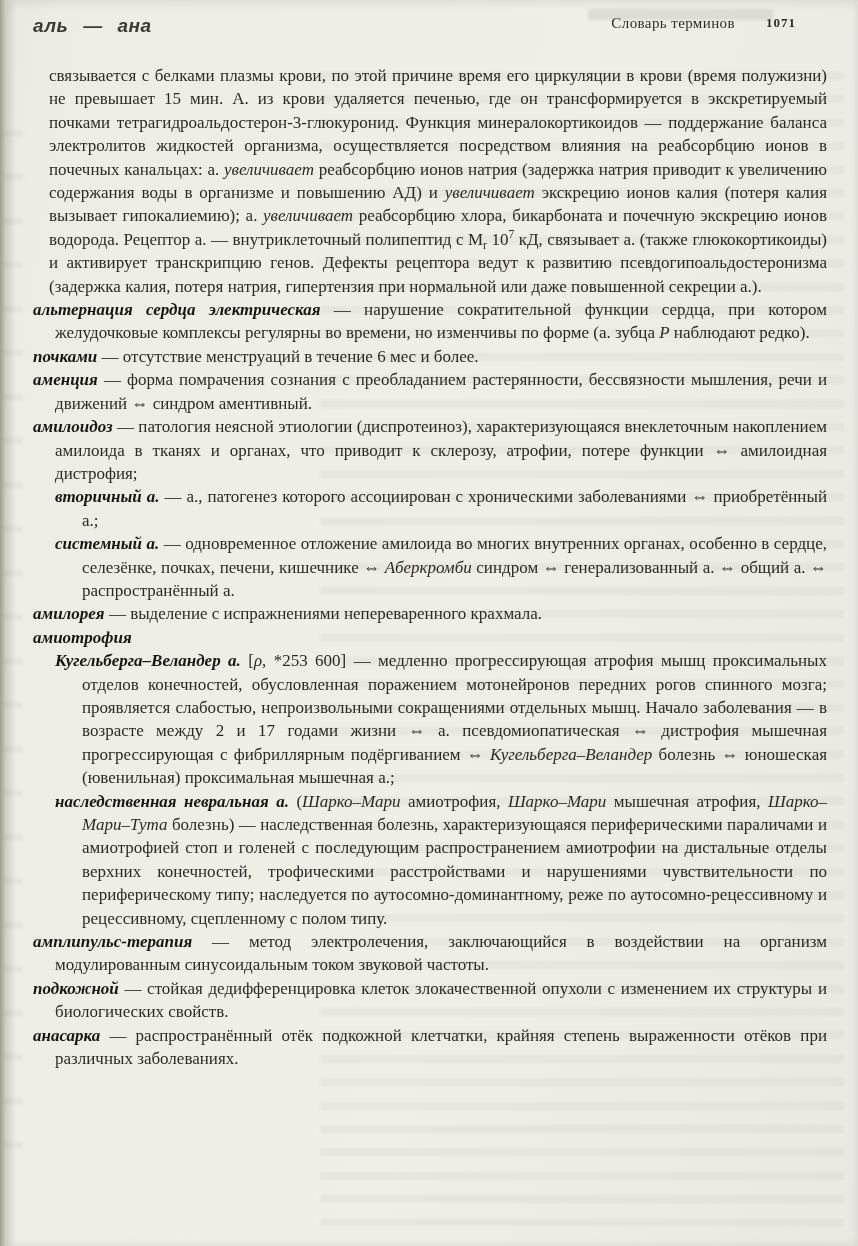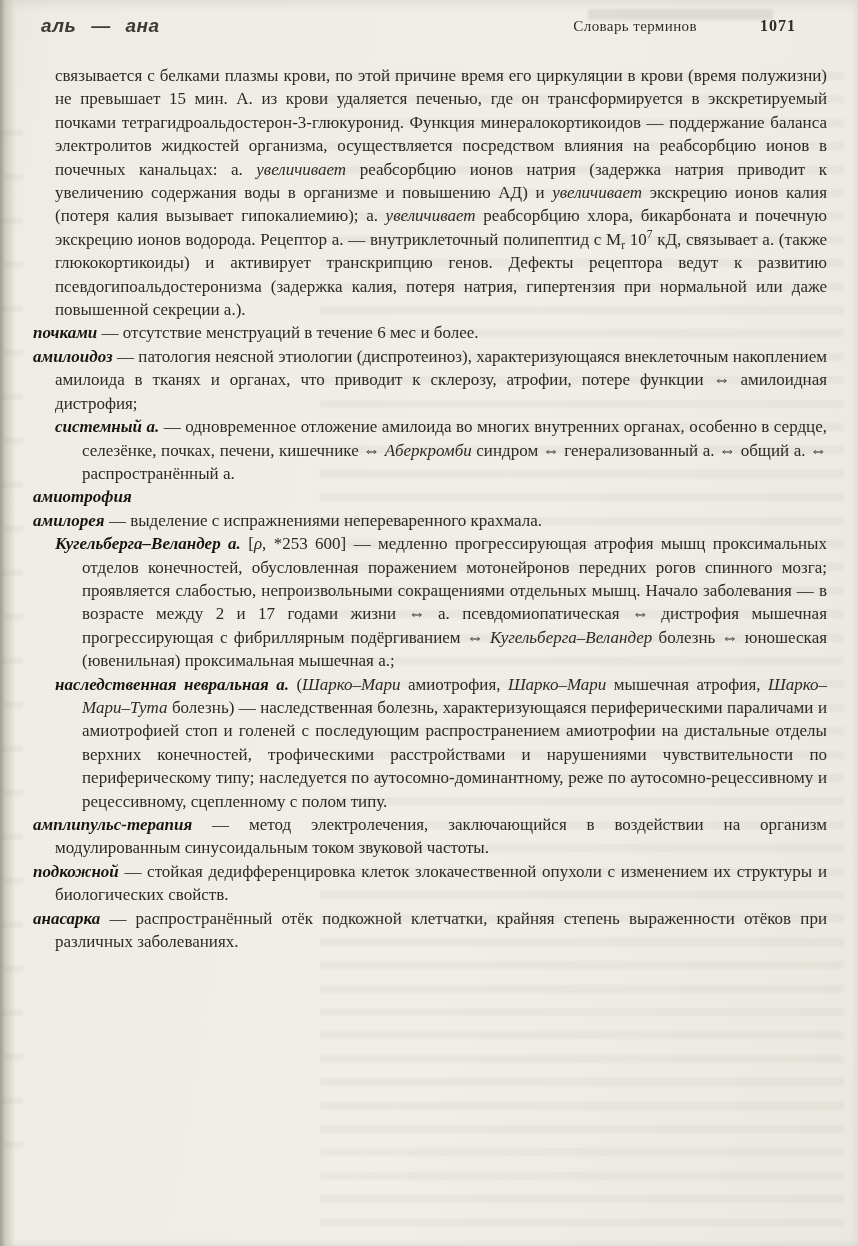--- a/index.html
+++ b/index.html
@@ -30,40 +30,40 @@
     background: rgba(112,122,106,0.14); filter: blur(1.6px); border-radius: 2px;
   }
   .ghost-margin {
     position: absolute; left: 3px; top: 130px; bottom: 90px; width: 20px;
     background: repeating-linear-gradient(to bottom,
       rgba(112,120,104,0.06) 0 6px, rgba(112,120,104,0) 6px 44px);
     filter: blur(1px);
   }
   
   .header {
-    position: absolute; top: 15px; left: 41px; right: 62px;
-    display: flex; align-items: center;
+    position: absolute; top: 15px; left: 33px; right: 62px;
+    display: flex; align-items: flex-start;
     color: #2e2d29;
   }
   .running-head {
     font-family: "Liberation Sans", sans-serif;
     font-weight: bold; font-style: italic;
     font-size: 19px; letter-spacing: 0.5px; word-spacing: 9px;
     color: #3b3a35;
   }
   .title { margin-left: auto; font-size: 15px; letter-spacing: 0.4px; }
-  .page-number { margin-left: 63px; font-weight: bold; font-size: 16px; letter-spacing: 1px; }
+  .page-number { margin-left: 31px; font-weight: bold; font-size: 13px; letter-spacing: 1px; }
   
   .bodytext {
     position: absolute; top: 64px; left: 33px; right: 31px;
     font-size: 17px; line-height: 23.4px;
     text-align: justify; color: #2b2a26;
   }
   .para { margin: 0; }
-  .para.cont  { margin-left: 22px; }
+  .para.cont  { margin-left: 16px; }
   .para.entry { padding-left: 22px; text-indent: -22px; }
   .para.sub   { margin-left: 22px; padding-left: 27px; text-indent: -27px; }
   .f-i  { font-style: italic; }
   .f-bi { font-weight: bold; font-style: italic; color: #17160f; }
   .f-sub { vertical-align: sub;   font-size: 0.68em; line-height: 0; }
   .f-sup { vertical-align: super; font-size: 0.68em; line-height: 0; }
 </style>
 </head>
 <body>
 
@@ -74,24 +74,27 @@
   <div class="ghost-margin"></div>
 
   <header class="header">
     <span class="running-head">аль — ана</span>
     <span class="title">Словарь терминов</span>
     <span class="page-number">1071</span>
   </header>
 
   <main class="bodytext" id="entries">
       <p class="para cont"><span>связывается с белками плазмы крови, по этой причине время его циркуляции в крови (время полужизни) не превышает 15 мин. А. из крови удаляется печенью, где он трансформируется в экскретируемый почками тетрагидроальдостерон-3-глюкуронид. Функция минералокортикоидов — поддержание баланса электролитов жидкостей организма, осуществляется посредством влияния на реабсорбцию ионов в почечных канальцах: а. </span><span class="f-i">увеличивает</span><span> реабсорбцию ионов натрия (задержка натрия приводит к увеличению содержания воды в организме и повышению АД) и </span><span class="f-i">увеличивает</span><span> экскрецию ионов калия (потеря калия вызывает гипокалиемию); а. </span><span class="f-i">увеличивает</span><span> реабсорбцию хлора, бикарбоната и почечную экскрецию ионов водорода. Рецептор а. — внутриклеточный полипептид с M</span><span class="f-sub">r</span><span> 10</span><span class="f-sup">7</span><span> кД, связывает а. (также глюкокортикоиды) и активирует транскрипцию генов. Дефекты рецептора ведут к развитию псевдогипоальдостеронизма (задержка калия, потеря натрия, гипертензия при нормальной или даже повышенной секреции а.).</span></p>
+      <p class="para entry"><span class="f-bi">альтернация сердца электрическая</span><span> — нарушение сократительной функции сердца, при котором желудочковые комплексы регулярны во времени, но изменчивы по форме (а. зубца </span><span class="f-i">P</span><span> наблюдают редко).</span></p>
       <p class="para entry"><span class="f-bi">почками</span><span> — отсутствие менструаций в течение 6 мес и более.</span></p>
+      <p class="para entry"><span class="f-bi">аменция</span><span> — форма помрачения сознания с преобладанием растерянности, бессвязности мышления, речи и движений ⇔ синдром аментивный.</span></p>
       <p class="para entry"><span class="f-bi">амилоидоз</span><span> — патология неясной этиологии (диспротеиноз), характеризующаяся внеклеточным накоплением амилоида в тканях и органах, что приводит к склерозу, атрофии, потере функции ⇔ амилоидная дистрофия;</span></p>
+      <p class="para sub"><span class="f-bi">вторичный а.</span><span> — а., патогенез которого ассоциирован с хроническими заболеваниями ⇔ приобретённый а.;</span></p>
       <p class="para sub"><span class="f-bi">системный а.</span><span> — одновременное отложение амилоида во многих внутренних органах, особенно в сердце, селезёнке, почках, печени, кишечнике ⇔ </span><span class="f-i">Аберкромби</span><span> синдром ⇔ генерализованный а. ⇔ общий а. ⇔ распространённый а.</span></p>
+      <p class="para entry"><span class="f-bi">амилорея</span><span> — выделение с испражнениями непереваренного крахмала.</span></p>
       <p class="para entry"><span class="f-bi">амиотрофия</span></p>
-      <p class="para entry"><span class="f-bi">амилорея</span><span> — выделение с испражнениями непереваренного крахмала.</span></p>
       <p class="para sub"><span class="f-bi">Кугельберга–Веландер а.</span><span> [</span><span class="f-i">ρ</span><span>, *253 600] — медленно прогрессирующая атрофия мышц проксимальных отделов конечностей, обусловленная поражением мотонейронов передних рогов спинного мозга; проявляется слабостью, непроизвольными сокращениями отдельных мышц. Начало заболевания — в возрасте между 2 и 17 годами жизни ⇔ а. псевдомиопатическая ⇔ дистрофия мышечная прогрессирующая с фибриллярным подёргиванием ⇔ </span><span class="f-i">Кугельберга–Веландер</span><span> болезнь ⇔ юношеская (ювенильная) проксимальная мышечная а.;</span></p>
       <p class="para sub"><span class="f-bi">наследственная невральная а.</span><span> (</span><span class="f-i">Шарко–Мари</span><span> амиотрофия, </span><span class="f-i">Шарко–Мари</span><span> мышечная атрофия, </span><span class="f-i">Шарко–Мари–Тута</span><span> болезнь) — наследственная болезнь, характеризующаяся периферическими параличами и амиотрофией стоп и голеней с последующим распространением амиотрофии на дистальные отделы верхних конечностей, трофическими расстройствами и нарушениями чувствительности по периферическому типу; наследуется по аутосомно-доминантному, реже по аутосомно-рецессивному и рецессивному, сцепленному с полом типу.</span></p>
       <p class="para entry"><span class="f-bi">амплипульс-терапия</span><span> — метод электролечения, заключающийся в воздействии на организм модулированным синусоидальным током звуковой частоты.</span></p>
       <p class="para entry"><span class="f-bi">подкожной</span><span> — стойкая дедифференцировка клеток злокачественной опухоли с изменением их структуры и биологических свойств.</span></p>
       <p class="para entry"><span class="f-bi">анасарка</span><span> — распространённый отёк подкожной клетчатки, крайняя степень выраженности отёков при различных заболеваниях.</span></p>
     </main>
 </div>
 
 </body></html>

